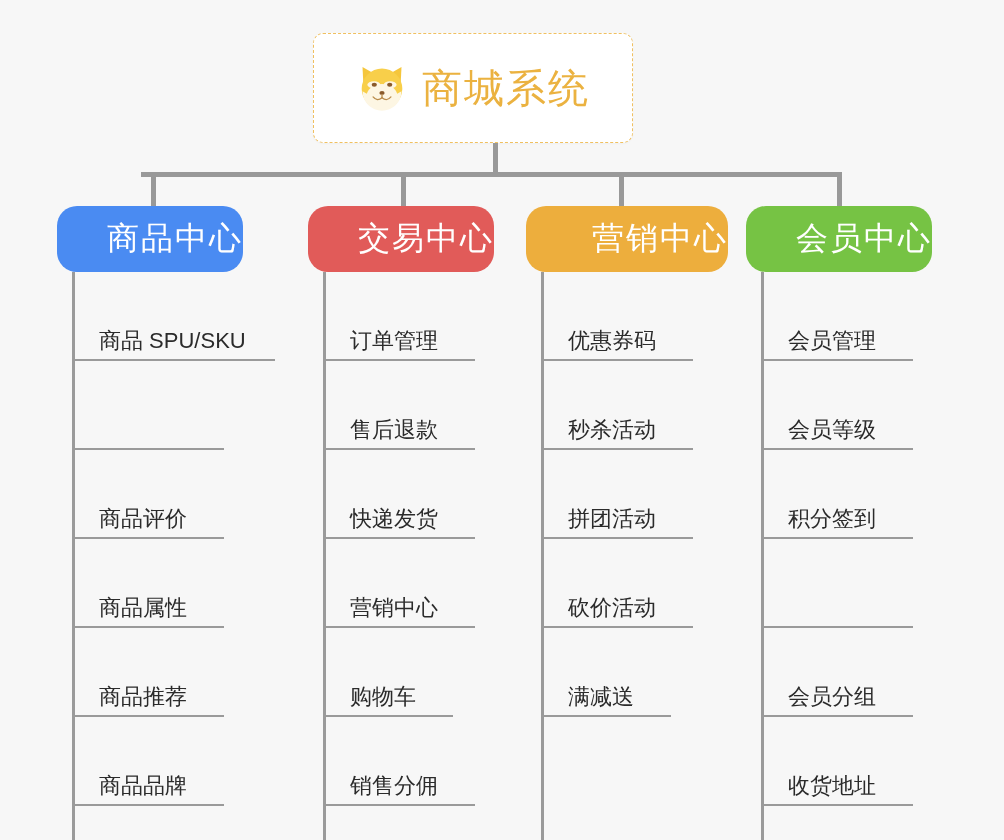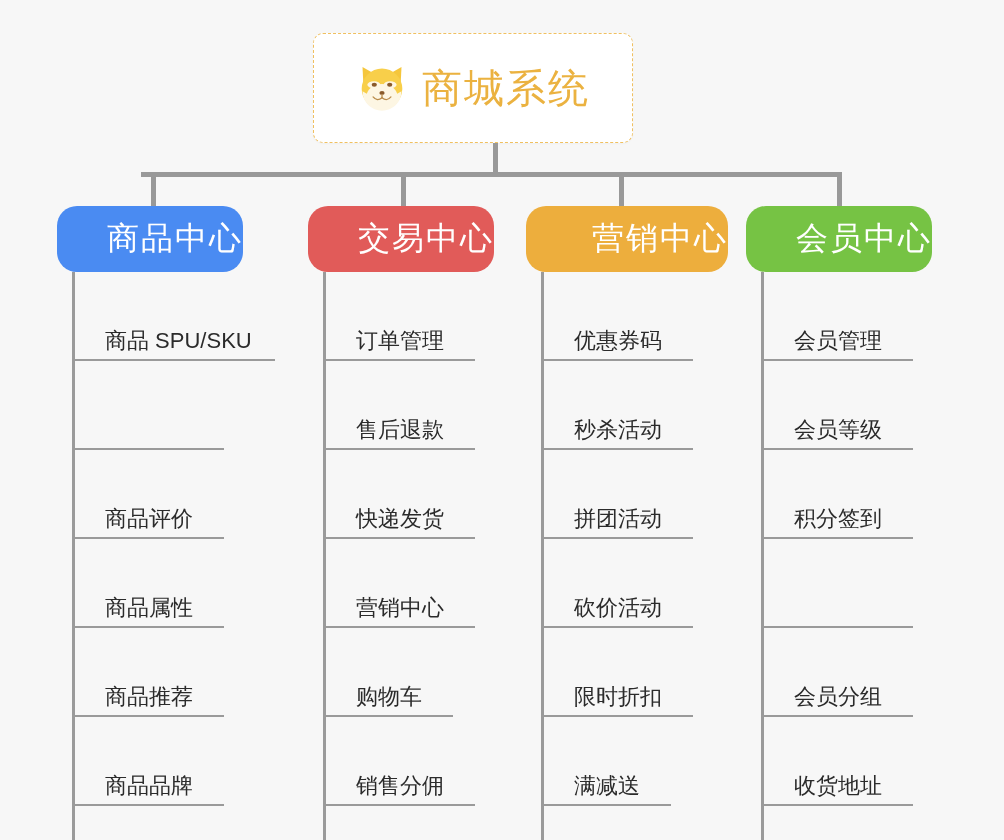--- a/index.html
+++ b/index.html
@@ -123,21 +123,21 @@
     position: absolute;
     left: 15px;
     bottom: 0;
     height: 2px;
     background: #9a9a9a;
   }
   .item-label {
     font-size: 22px;
     color: #2b2b2b;
     line-height: 1.1;
-    padding-left: 30px;
+    padding-left: 24px;
     padding-bottom: 8px;
     white-space: nowrap;
   }
 </style>
 </head>
 <body>
 
 <div id="canvas">
 
   <div class="root-card">
@@ -261,24 +261,20 @@
         </li>
         <li class="item">
           <span class="item-label">拼团活动</span>
           <span class="item-underline" style="width:152px"></span>
         </li>
         <li class="item">
           <span class="item-label">砍价活动</span>
           <span class="item-underline" style="width:152px"></span>
         </li>
         <li class="item">
-          <span class="item-label">限时折扣</span>
-          <span class="item-underline" style="width:152px"></span>
-        </li>
-        <li class="item">
           <span class="item-label">满减送</span>
           <span class="item-underline" style="width:130px"></span>
         </li>
       </ul>
     </div>
   </div>
 
   <div class="column" style="left:746px;width:186px">
     <div class="cat-box" style="background:#76c344;width:186px">
       <span>会员中心</span>

